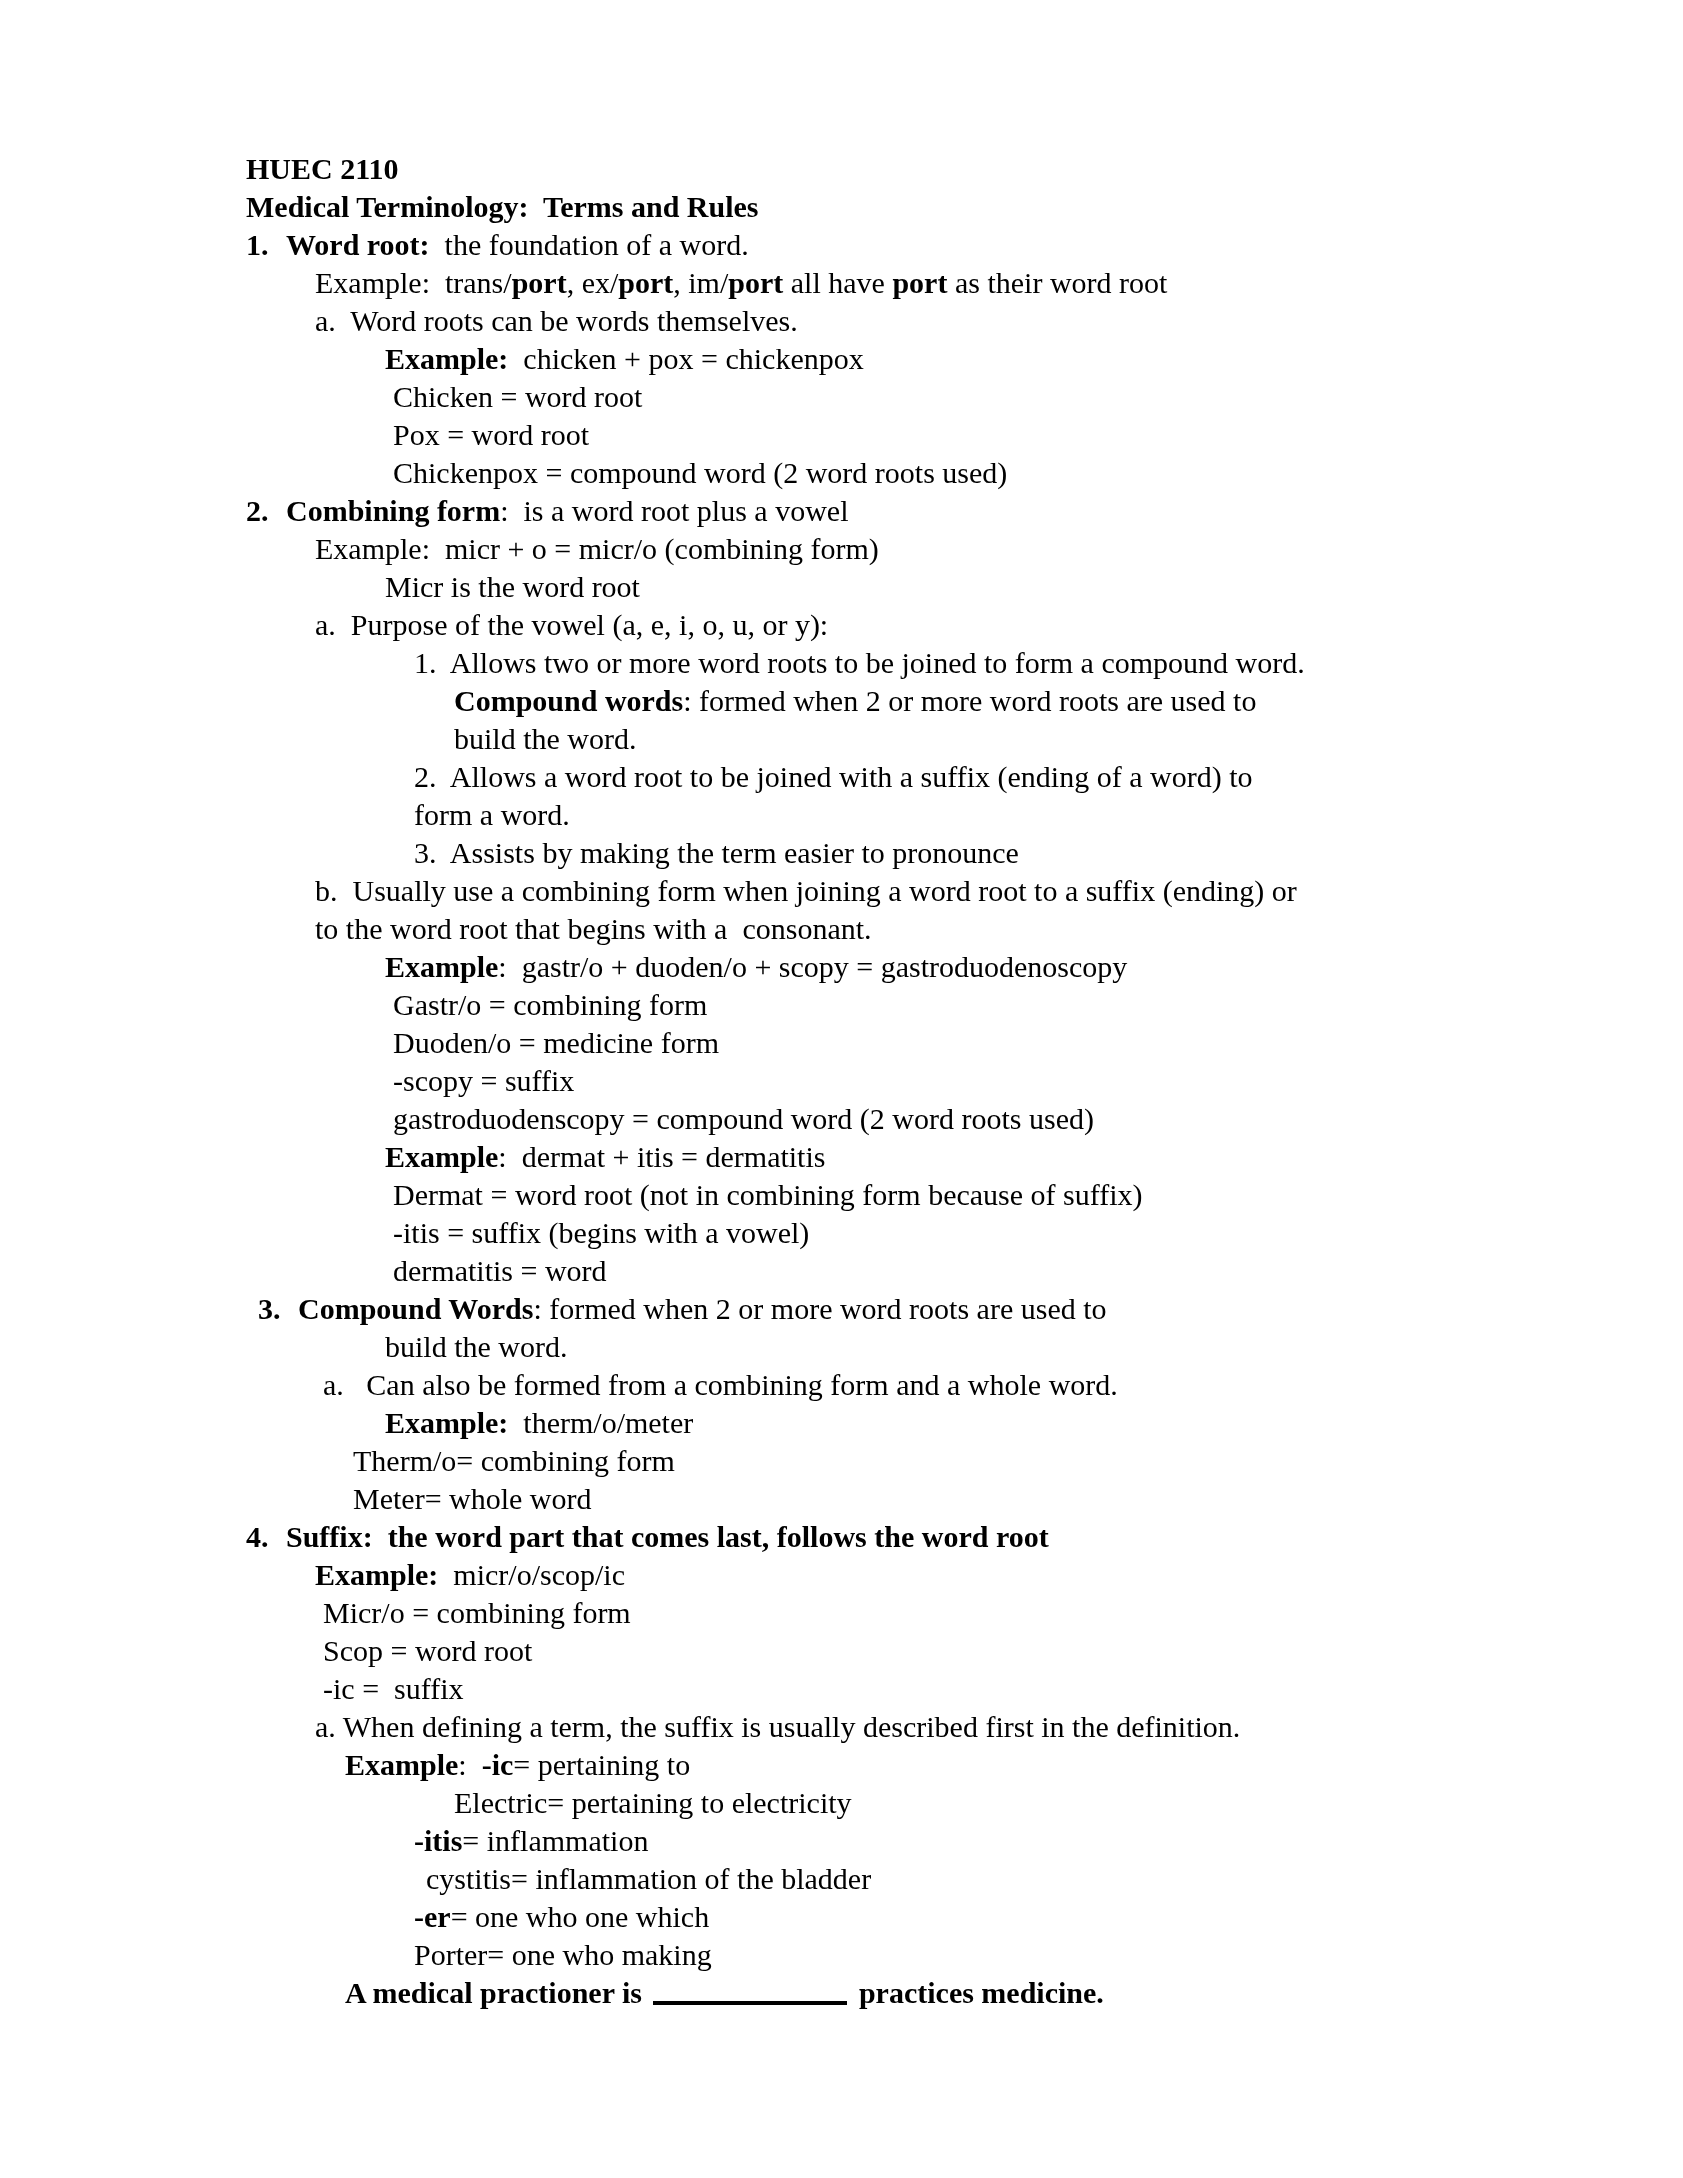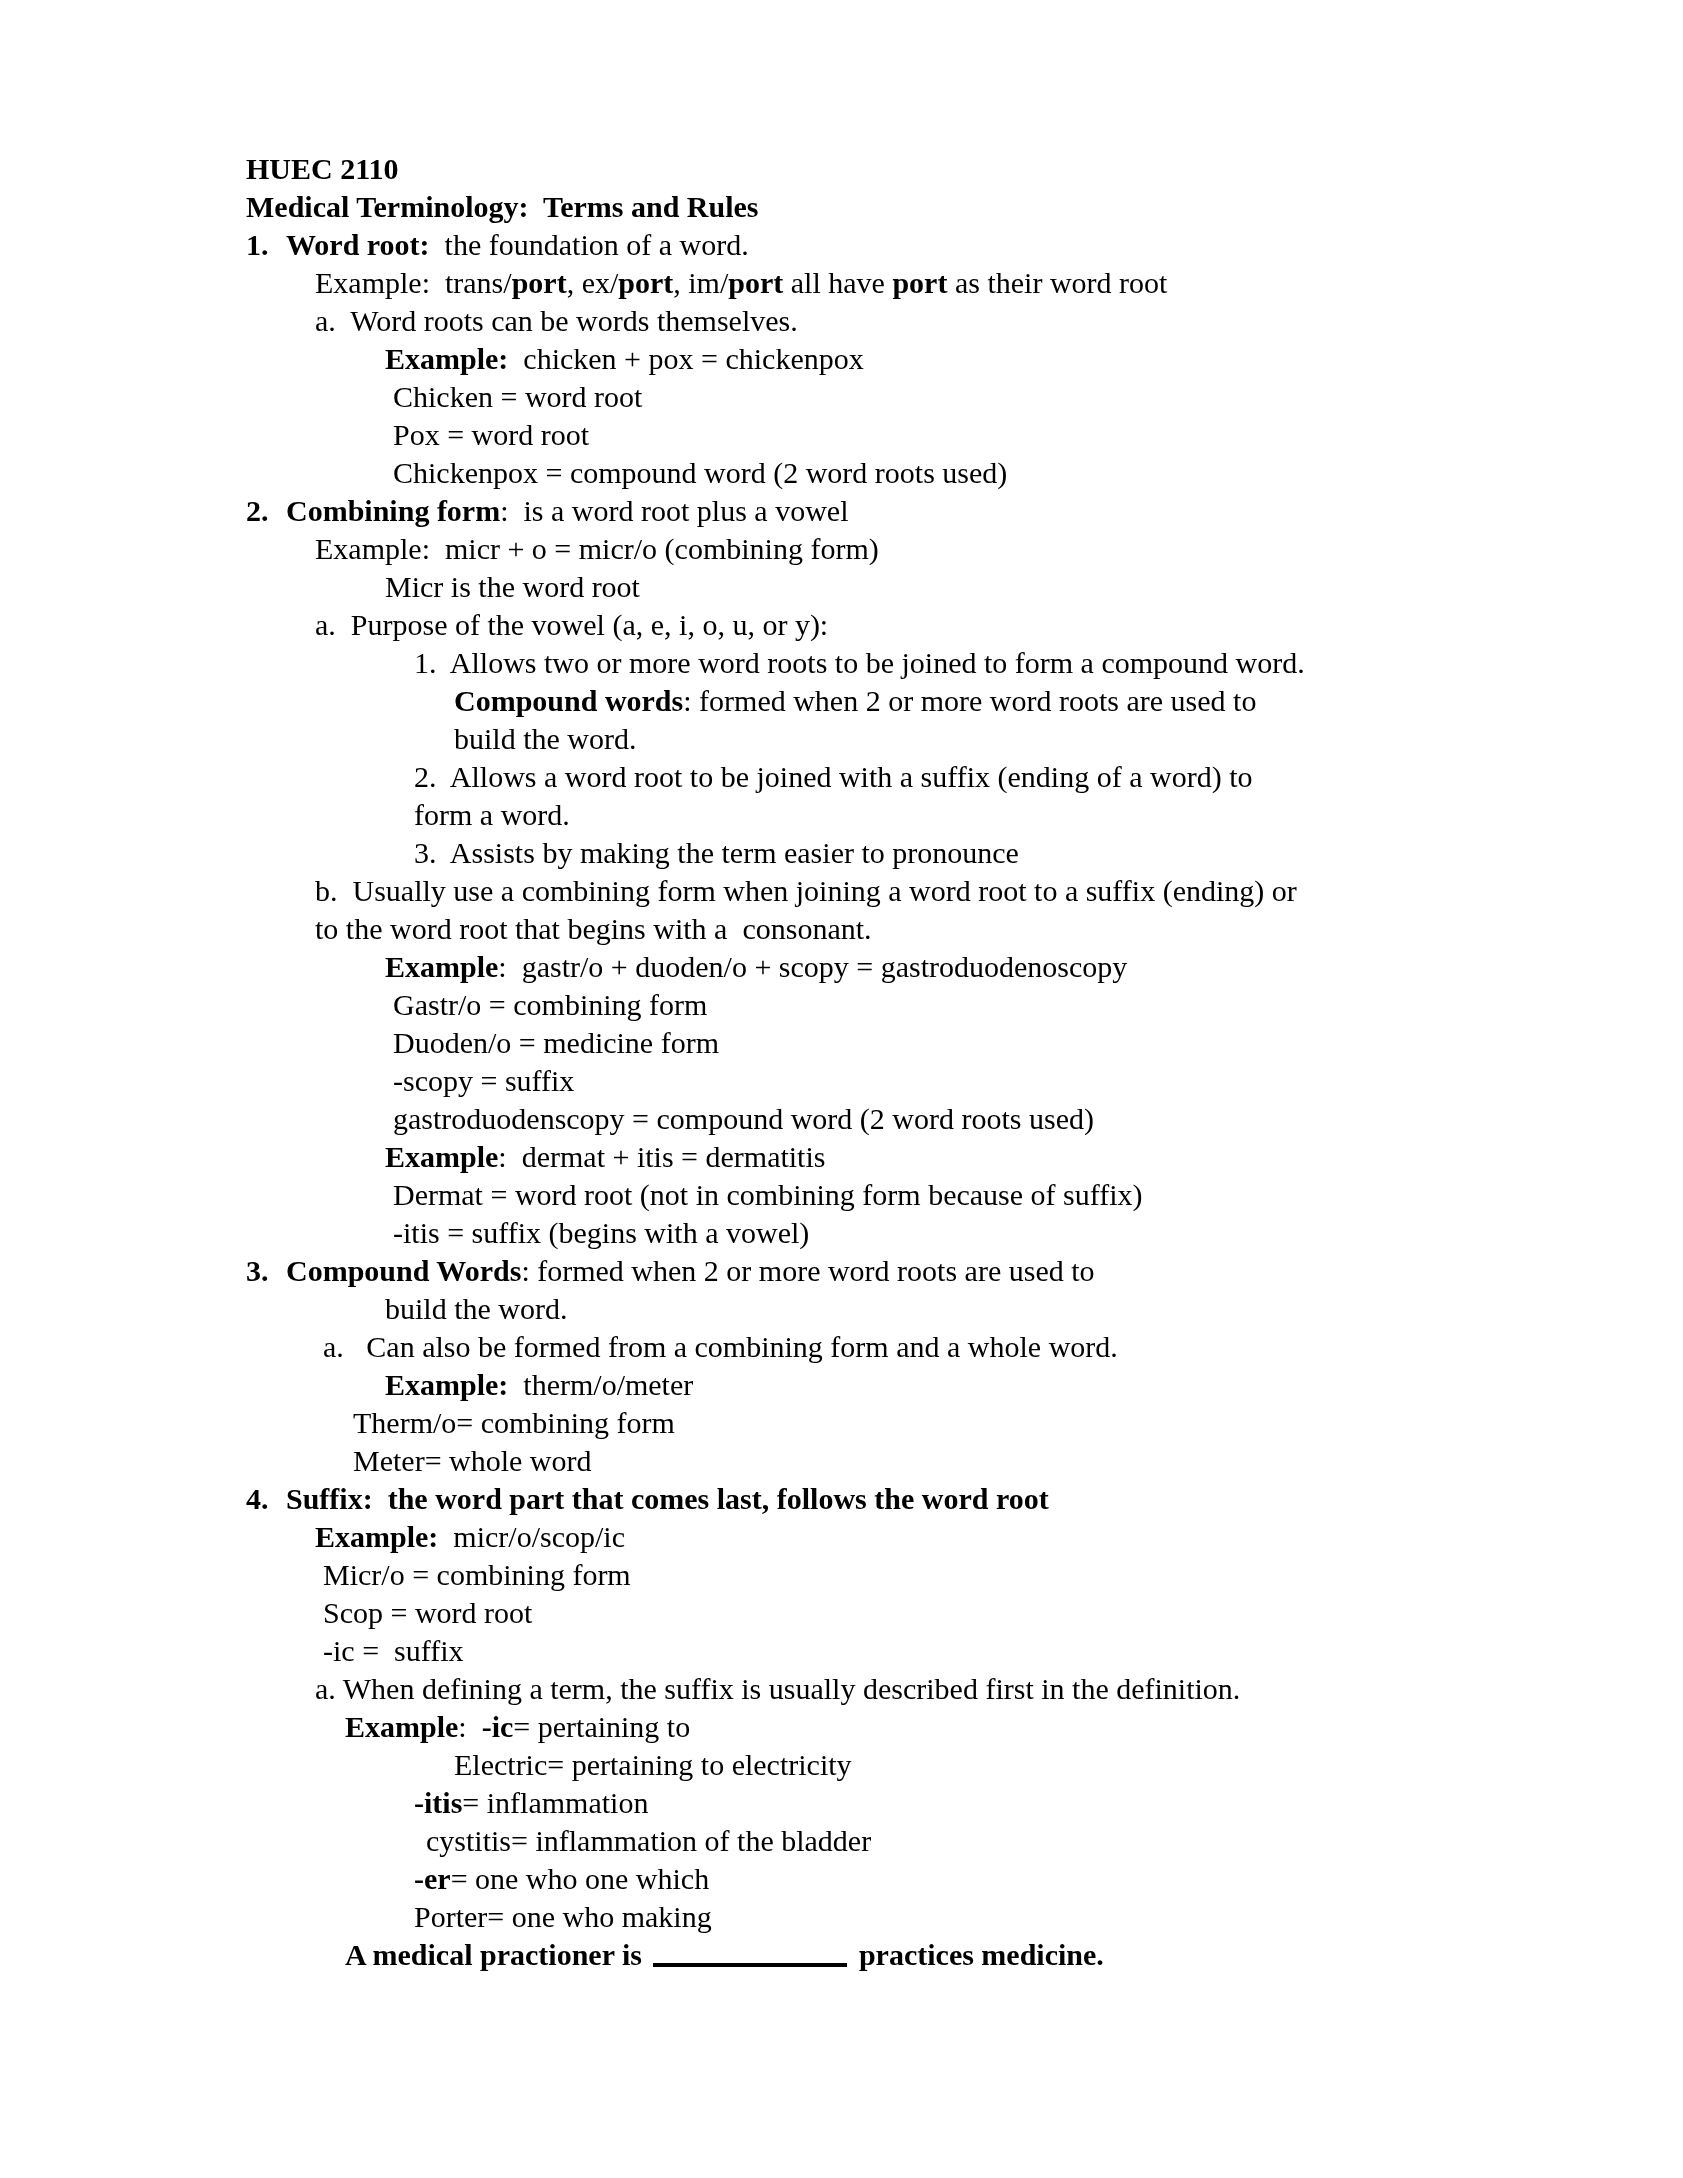--- a/index.html
+++ b/index.html
@@ -34,21 +34,21 @@
   }
   .ln {
     white-space: pre-wrap;
     margin: 0;
     padding: 0;
   }
   b, .b { font-weight: bold; }
 
   
   .i0  { margin-left: 0px; }
-  .i05 { }
+  .i05 { margin-left: 12px; }
   .i1  { margin-left: 69px; }
   .i15 { margin-left: 77px; }
   .i2  { margin-left: 99px; }
   .i25 { margin-left: 107px; }
   .i3  { margin-left: 139px; }
   .i35 { margin-left: 147px; }
   .i4  { margin-left: 168px; }
   .i45 { margin-left: 180px; }
   .i5  { margin-left: 208px; }
 
@@ -103,20 +103,21 @@
 
     <div class="ln i3"><b>Example</b><span>:  gastr/o + duoden/o + scopy = gastroduodenoscopy</span></div>
     <div class="ln i35">Gastr/o = combining form</div>
     <div class="ln i35">Duoden/o = medicine form</div>
     <div class="ln i35">-scopy = suffix</div>
     <div class="ln i35">gastroduodenscopy = compound word (2 word roots used)</div>
 
     <div class="ln i3"><b>Example</b><span>:  dermat + itis = dermatitis</span></div>
     <div class="ln i35">Dermat = word root (not in combining form because of suffix)</div>
     <div class="ln i35">-itis = suffix (begins with a vowel)</div>
+    <div class="ln i35">dermatitis = word</div>
 
     <div class="ln i05"><b class="hang-num">3.</b><b>Compound Words</b><span>: formed when 2 or more word roots are used to</span></div>
     <div class="ln i3">build the word.</div>
 
     <div class="ln i15">a.   Can also be formed from a combining form and a whole word.</div>
     <div class="ln i3"><b>Example:</b><span>  therm/o/meter</span></div>
     <div class="ln i25">Therm/o= combining form</div>
     <div class="ln i25">Meter= whole word</div>
 
     <div class="ln i0"><b class="hang-num">4.</b><b>Suffix:  the word part that comes last, follows the word root</b></div>

